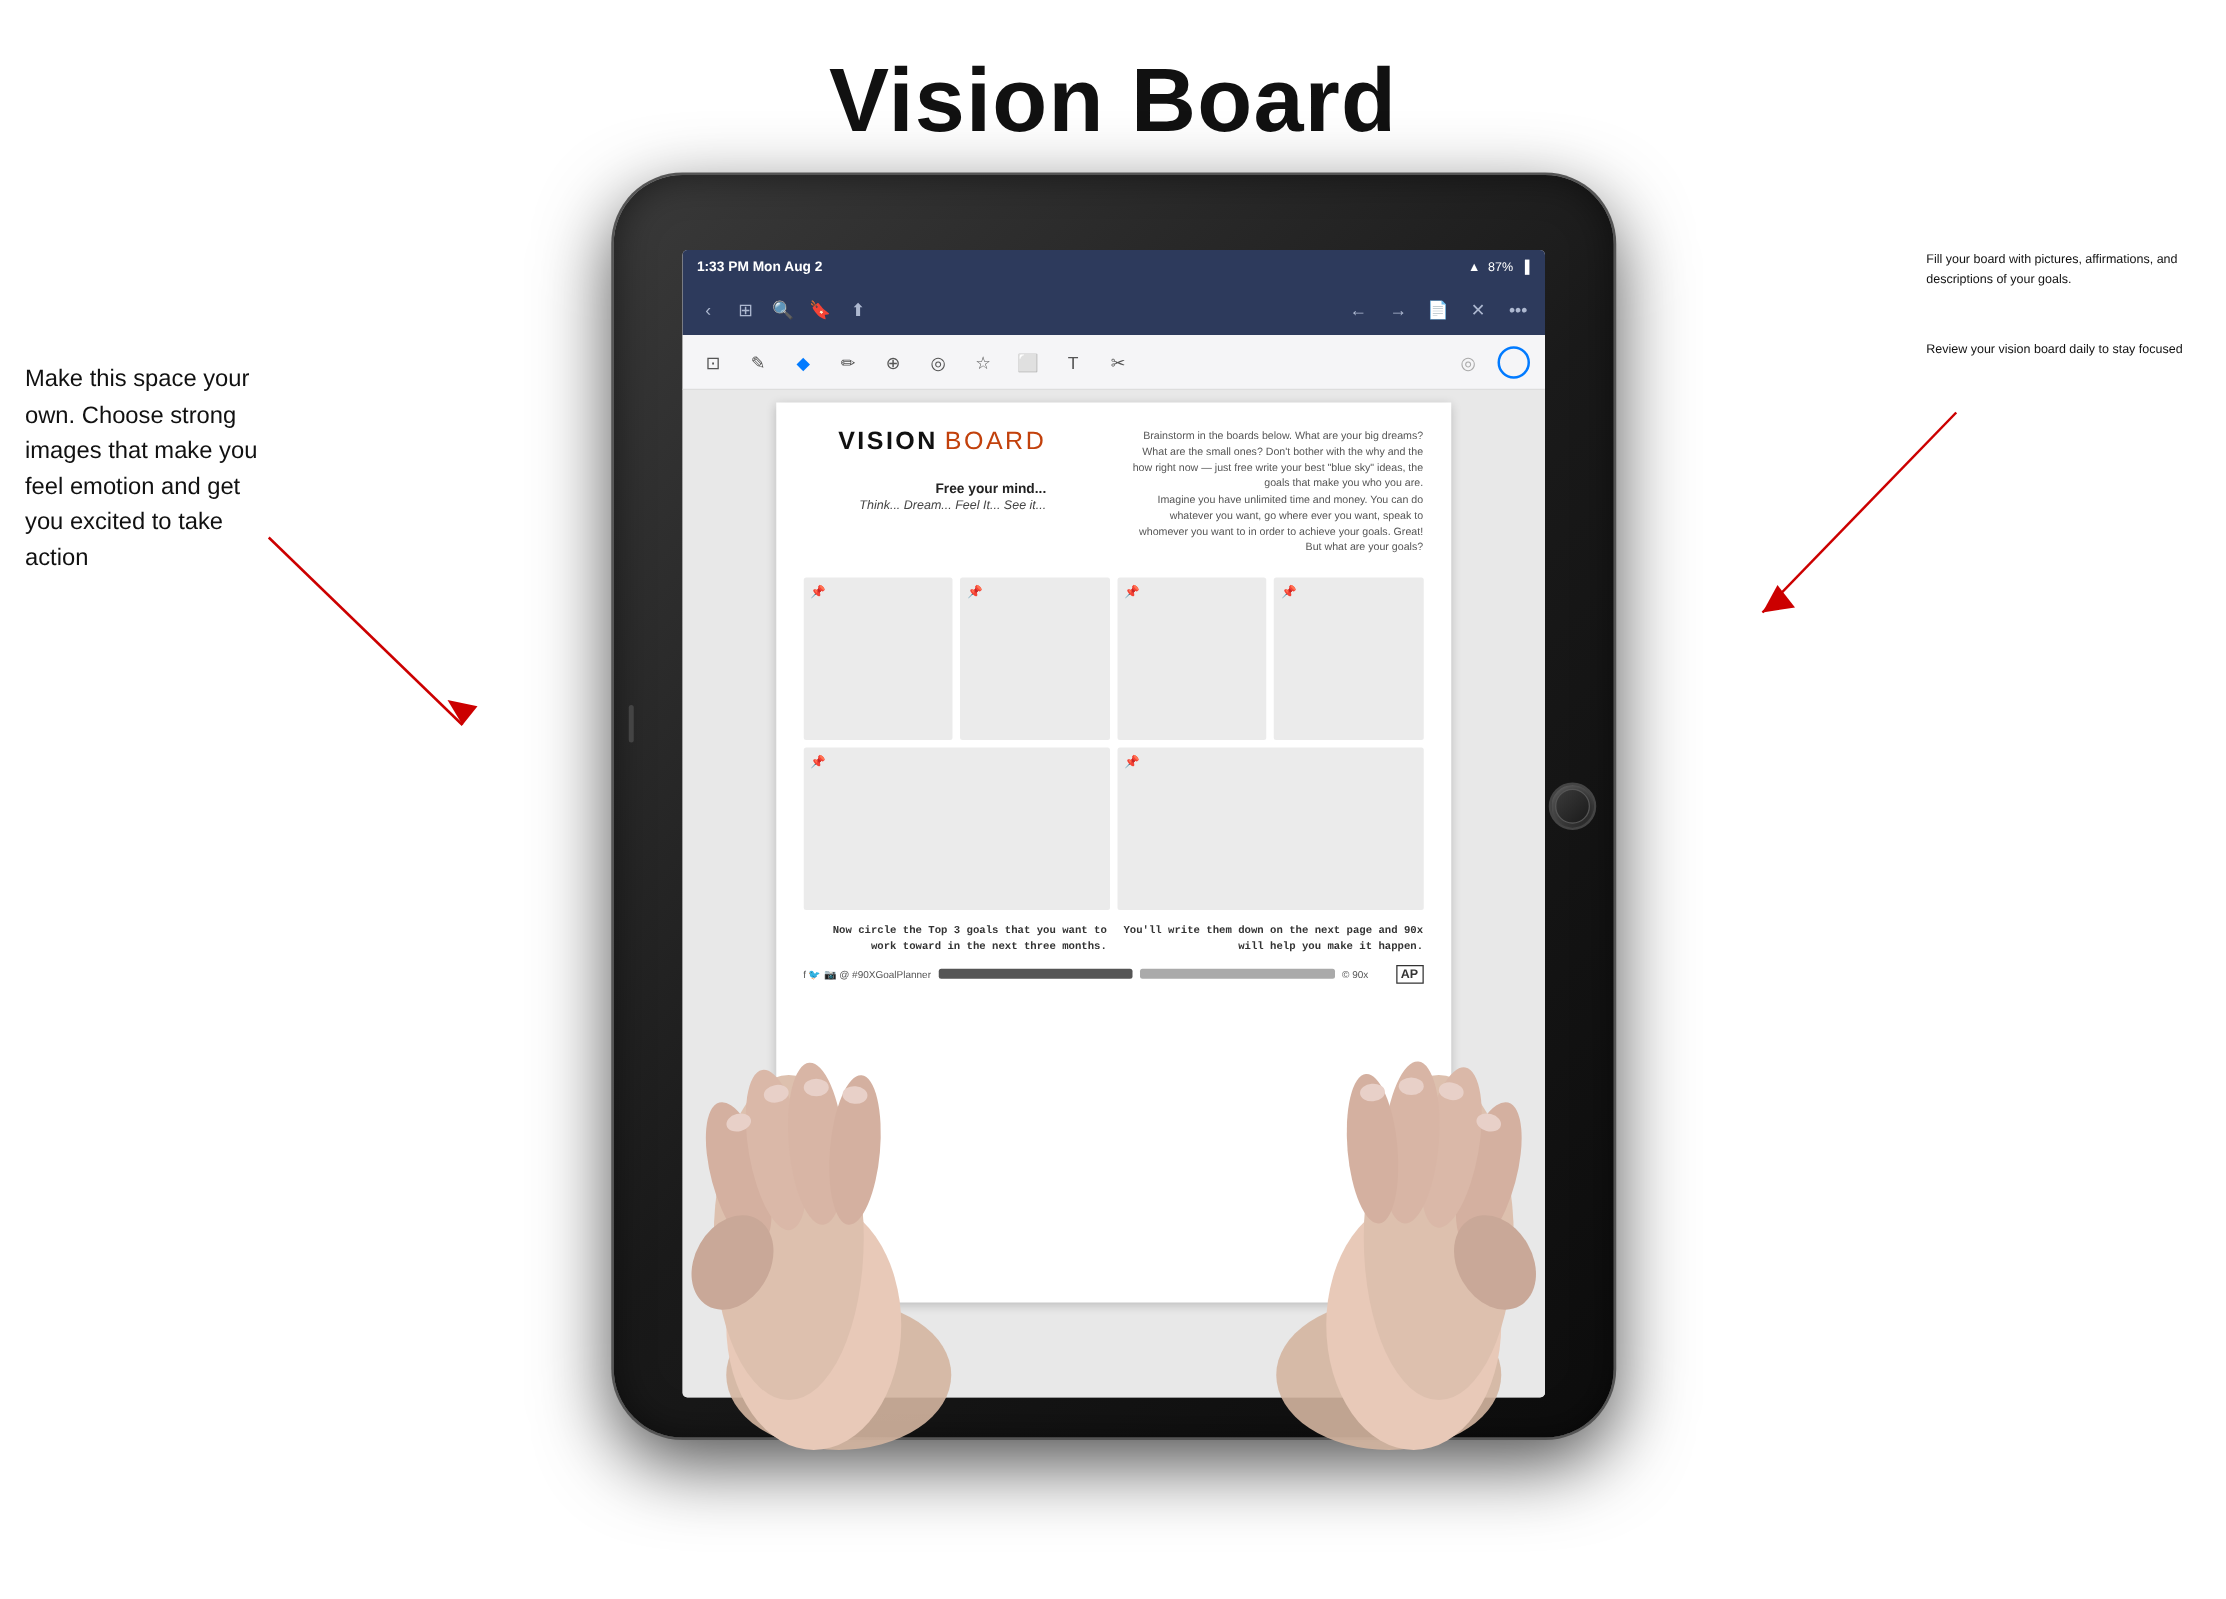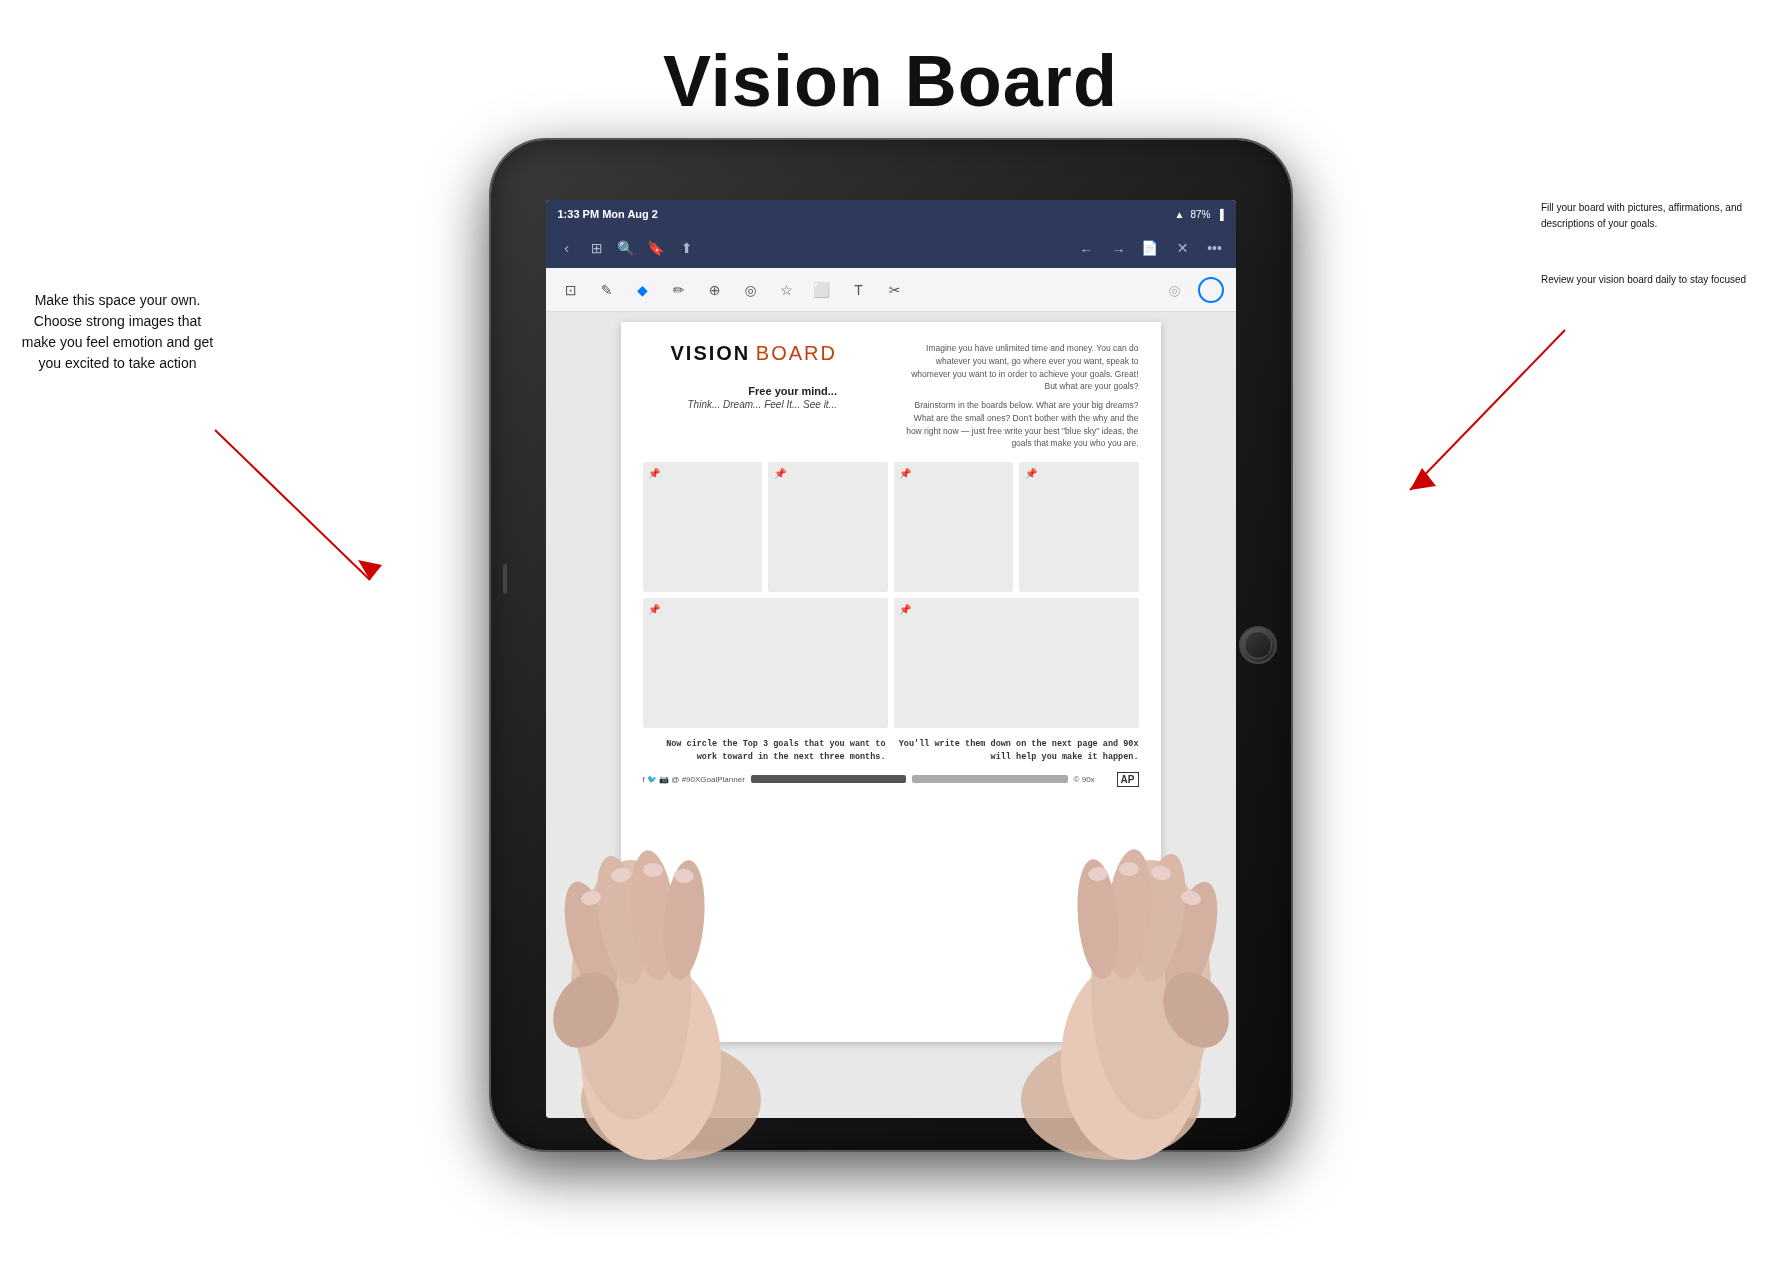--- a/index.html
+++ b/index.html
@@ -21,24 +21,24 @@
       padding-top: 40px;
       letter-spacing: 1px;
     }
 
     
     .annotation-left {
       position: absolute;
       left: 20px;
       top: 290px;
       width: 195px;
-      font-size: 14px;
+      font-size: 19px;
       color: #111;
       line-height: 1.5;
-      text-align: center;
+      text-align: left;
     }
 
     
     .annotation-right {
       position: absolute;
       right: 20px;
       top: 200px;
       width: 220px;
       font-size: 10px;
       color: #111;
@@ -409,22 +409,22 @@
           <div class="pdf-header">
             <div class="pdf-logo">
               <div class="pdf-logo-text">
                 <span style="font-weight:900;color:#111;margin-left:28px;">VISION</span>
                 <span>BOARD</span>
               </div>
               <div class="pdf-subtitle">Free your mind...</div>
               <div class="pdf-italic">Think... Dream... Feel It... See it...</div>
             </div>
             <div class="pdf-description">
+              <p>Brainstorm in the boards below. What are your big dreams? What are the small ones? Don't bother with the why and the how right now — just free write your best "blue sky" ideas, the goals that make you who you are.</p>
               <p style="margin-bottom:6px;">Imagine you have unlimited time and money. You can do whatever you want, go where ever you want, speak to whomever you want to in order to achieve your goals. Great! But what are your goals?</p>
-              <p>Brainstorm in the boards below. What are your big dreams? What are the small ones? Don't bother with the why and the how right now — just free write your best "blue sky" ideas, the goals that make you who you are.</p>
             </div>
           </div>
 
           <div class="vision-grid-top">
             <div class="vision-cell">
               <span class="cell-pin">📌</span>
             </div>
             <div class="vision-cell">
               <span class="cell-pin">📌</span>
             </div>

